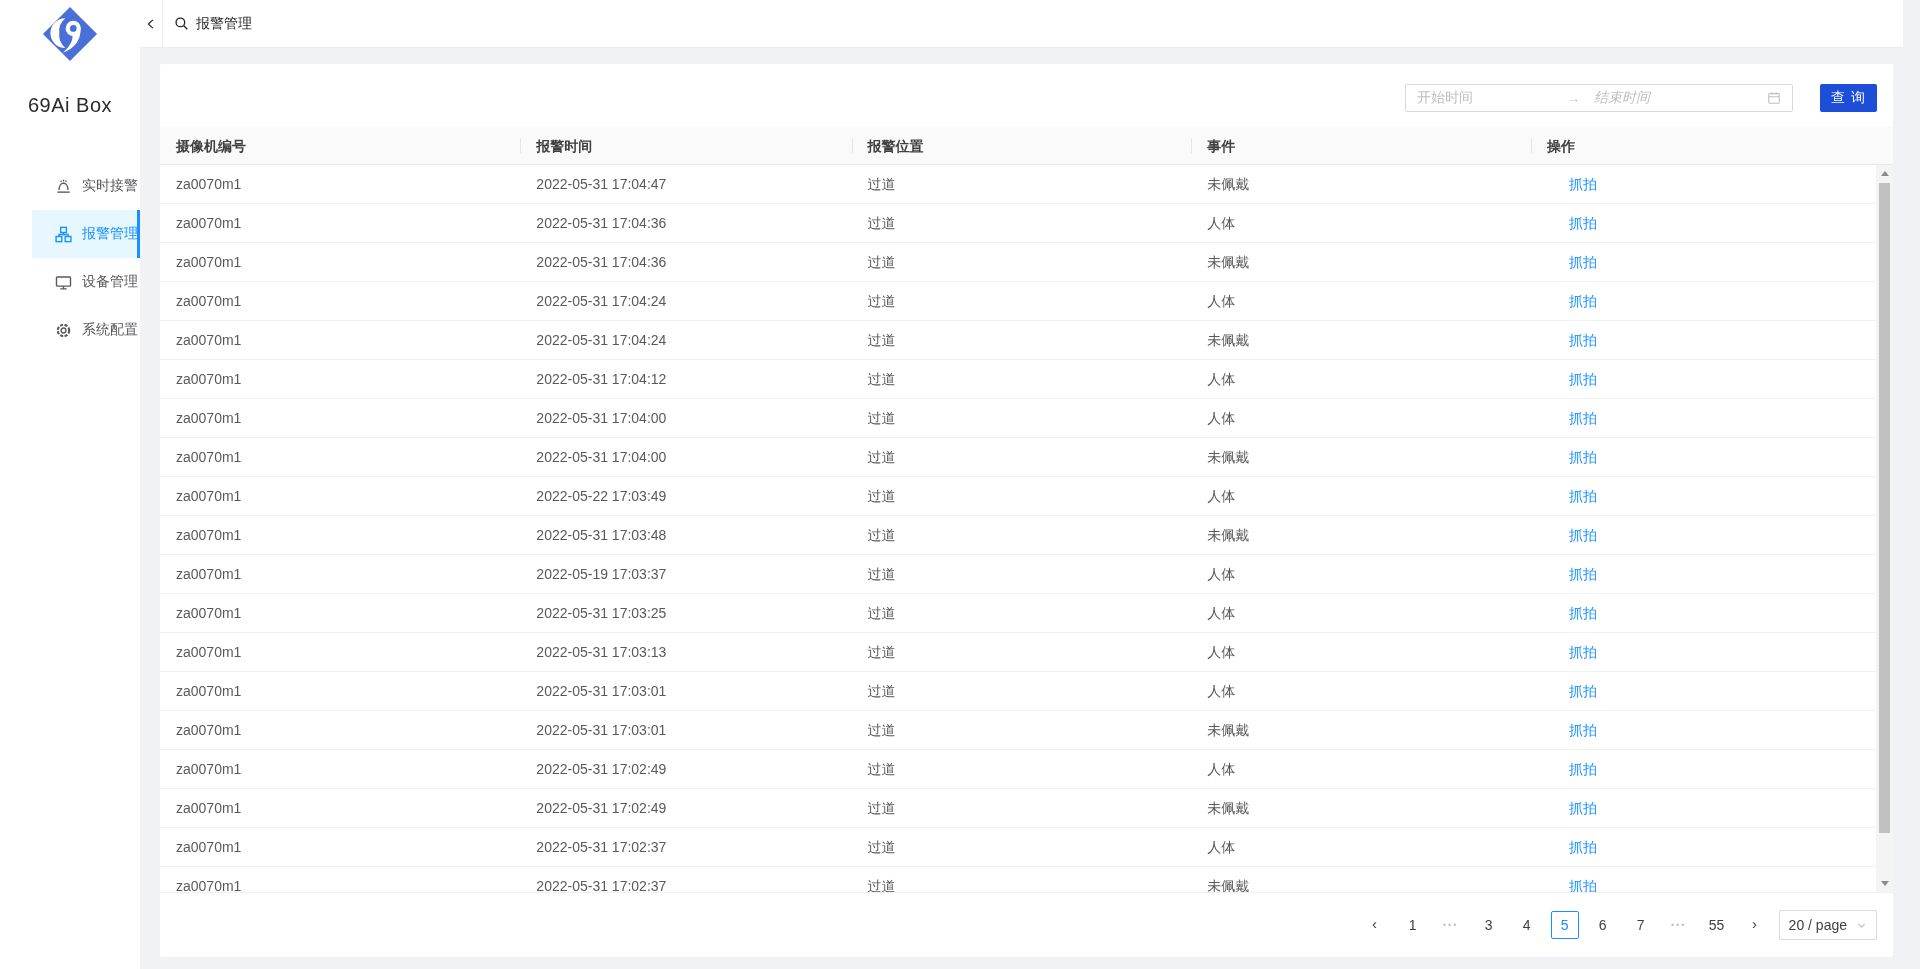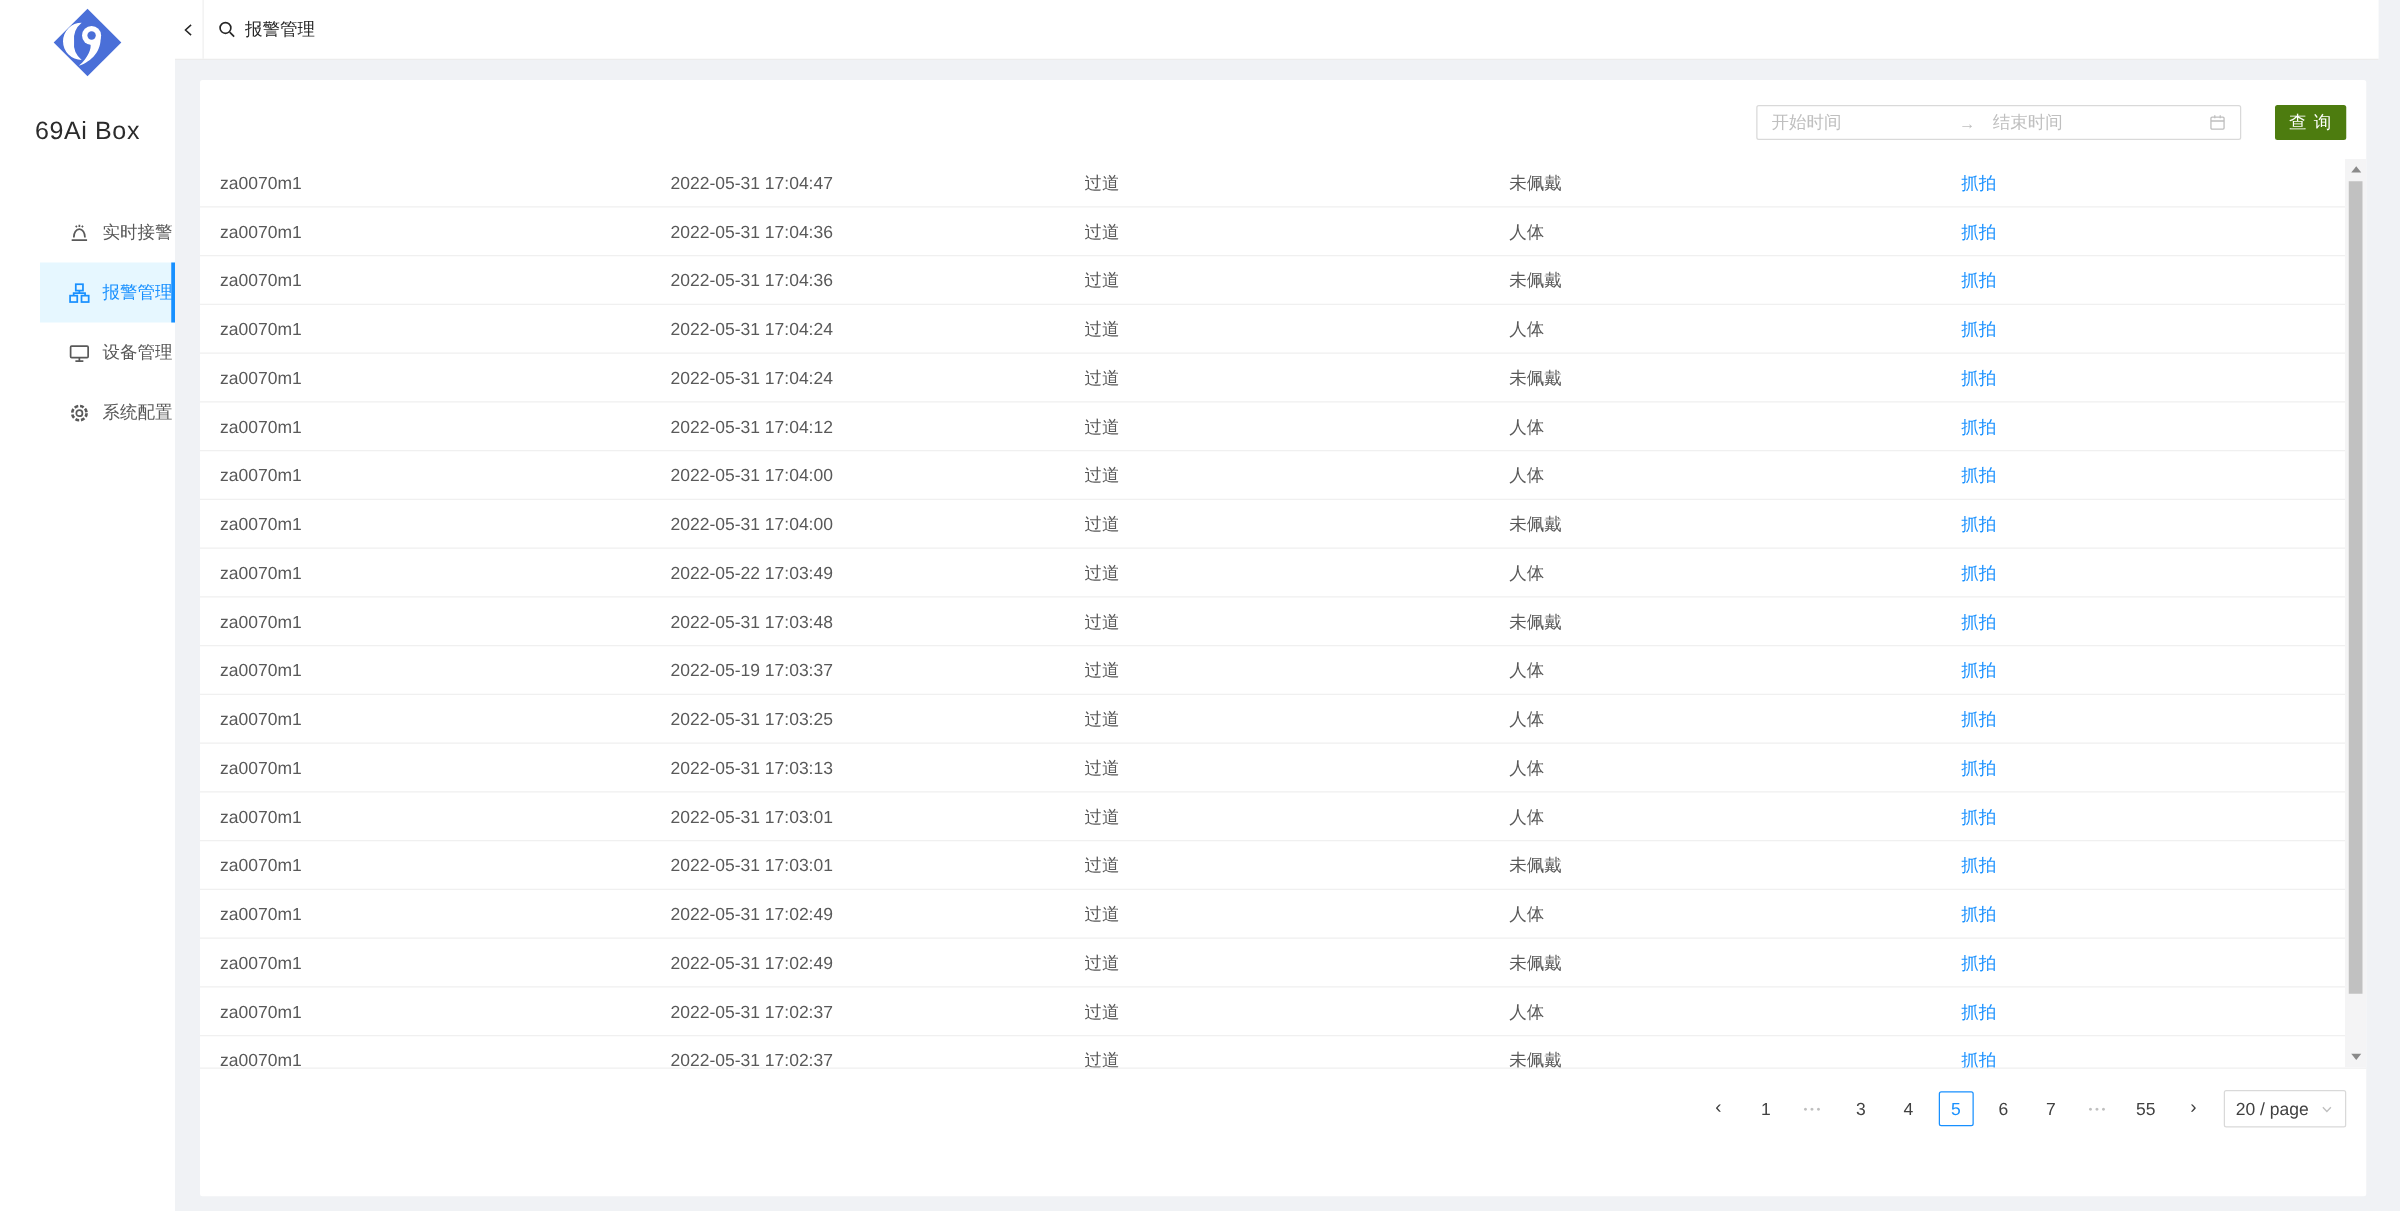--- a/index.html
+++ b/index.html
@@ -32,24 +32,24 @@
 
   .main { flex:1; padding:16px 10px 0 20px; }
   .card { background:#fff; border-radius:2px; height:893px; display:flex; flex-direction:column; }
 
   
   .toolbar { display:flex; justify-content:flex-end; align-items:center; margin:20px 16px 15px 16px; height:28px; }
   .range-picker { width:388px; height:28px; border:1px solid #d9d9d9; border-radius:2px; display:flex; align-items:center; padding:12px 11px; color:#bfbfbf; cursor:pointer; background:#fff; }
   .range-picker .ph { font-size:14px; color:#bfbfbf; }
   .range-picker .ph.start { width:150px; }
   .range-picker .range-arrow { flex:0 0 auto; margin-right:14px; color:#bfbfbf; font-size:13px; }
-  .range-picker .ph.end { flex:1; }
+  .range-picker .ph.end { flex:1;font-style:italic; }
   .range-picker .cal-icon { width:14px; height:14px; color:#bfbfbf; display:inline-flex; }
   .range-picker .cal-icon svg { width:100%; height:100%; }
-  .query-btn { margin-left:27px; height:28px; padding:0 11px; background:#4d7c0f; color:#fff; border:none; border-radius:2px; font-size:14px; cursor:pointer; font-family:inherit; letter-spacing:1px; }
+  .query-btn { margin-left:27px; height:28px; padding:0 11px; background:#1d4ed8; color:#fff; border:none; border-radius:2px; font-size:14px; cursor:pointer; font-family:inherit; letter-spacing:1px; }
 
   
   .table { display:flex; flex-direction:column; flex:0 0 auto; }
   .thead { display:flex; background:#fafafa; height:38px; border-bottom:1px solid #e8e8e8; }
   .thead-cells { display:grid; grid-template-columns:21% 19.3% 19.8% 19.8% auto; width:calc(100% - 17px); }
   .thead-filler { width:17px; background:#fafafa; }
   .th { line-height:38px; padding:0 16px; color:#404040; font-weight:bold; position:relative; white-space:nowrap; overflow:hidden; }
   .th + .th::before { content:""; position:absolute; left:0; top:11px; bottom:11px; width:1px; background:rgba(0,0,0,.08); }
   .tbody-wrap { display:flex; height:728px; overflow:hidden; border-bottom:1px solid #f0f0f0; }
   .tbody { flex:1; min-width:0; }
@@ -170,20 +170,30 @@
               <svg viewBox="0 0 16 16" fill="none" stroke="currentColor" stroke-width="1.2">
                 <rect x="2" y="3" width="12" height="11" rx="1"></rect>
                 <path d="M2 6.6 H14 M5.5 1.4 V4 M10.5 1.4 V4"></path>
               </svg>
             </span>
           </div>
           <button class="query-btn">查 询</button>
         </div>
 
         <div class="table">
+          <div class="thead">
+            <div class="thead-cells">
+              <div class="th">摄像机编号</div>
+              <div class="th">报警时间</div>
+              <div class="th">报警位置</div>
+              <div class="th">事件</div>
+              <div class="th">操作</div>
+            </div>
+            <div class="thead-filler"></div>
+          </div>
 
           <div class="tbody-wrap">
             <div class="tbody">
   <div class="trow">
     <div class="td">za0070m1</div>
     <div class="td">2022-05-31 17:04:47</div>
     <div class="td">过道</div>
     <div class="td">未佩戴</div>
     <div class="td"><a>抓拍</a></div>
   </div>

